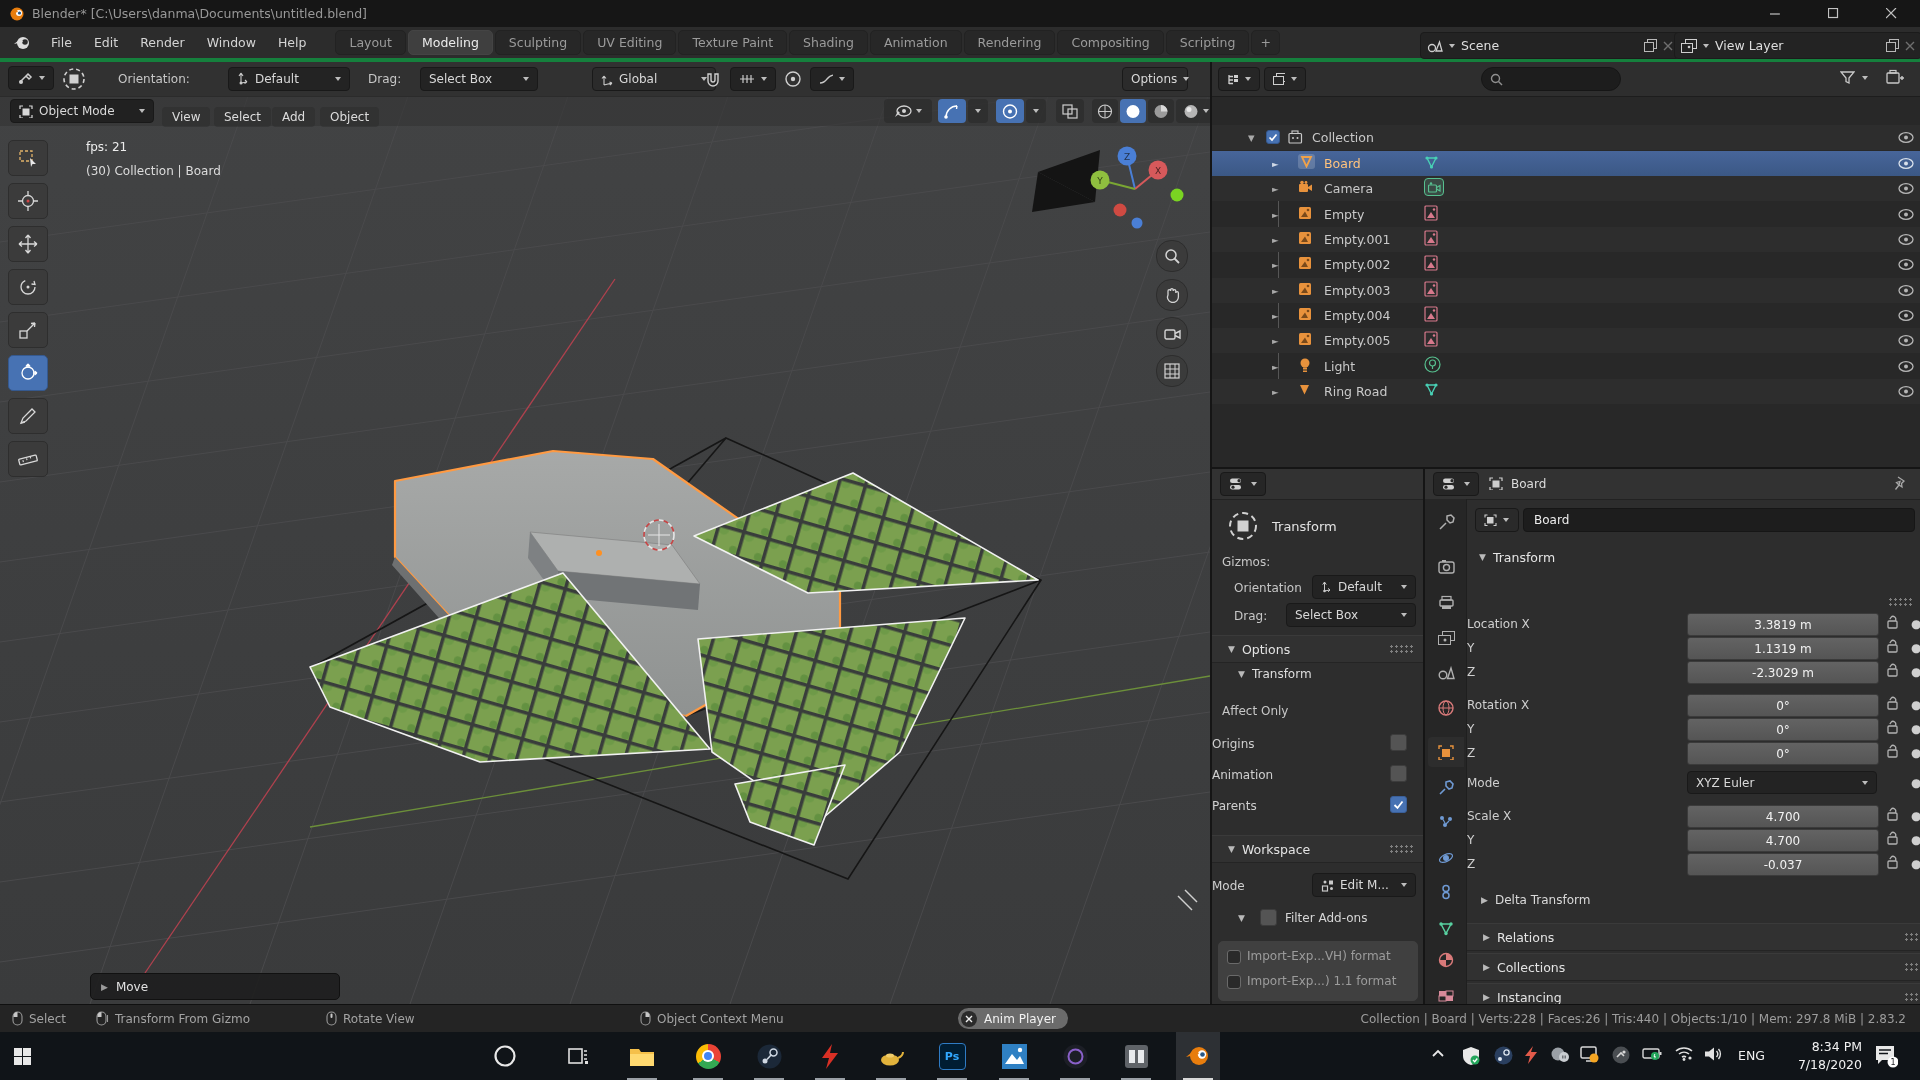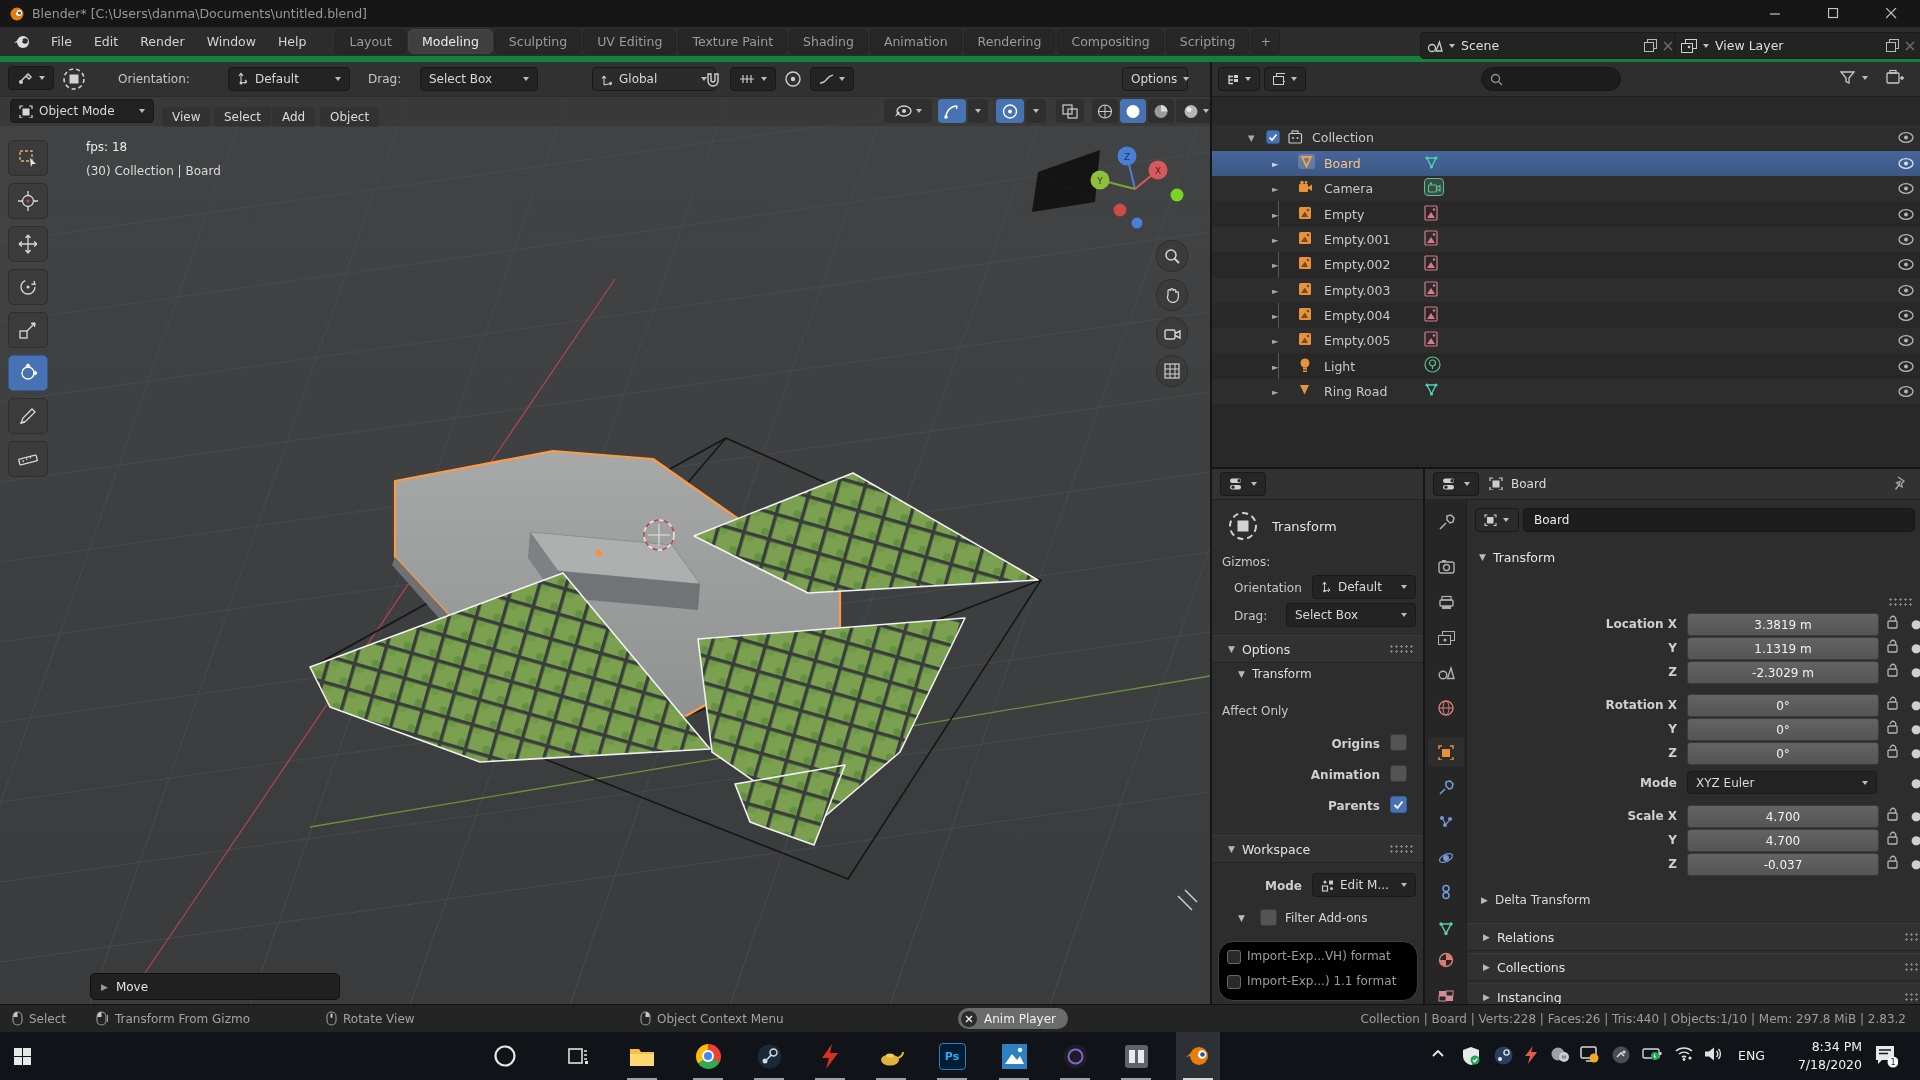--- a/index.html
+++ b/index.html
@@ -4,37 +4,37 @@
 <style>
   html,body{margin:0;padding:0;width:1920px;height:1080px;overflow:hidden;background:#000;
     font-family:"DejaVu Sans",sans-serif;font-size:12px;color:#c8c8c8;-webkit-font-smoothing:antialiased;}
   .abs{position:absolute;box-sizing:border-box;}
   svg{display:block}
   
   #titlebar{left:0;top:0;width:1920px;height:27px;background:#161616;}
   #titlebar .title{position:absolute;left:32px;top:6px;color:#989898;font-size:12.5px;}
   .winbtn{position:absolute;top:0;width:58px;height:27px;display:flex;align-items:center;justify-content:center;}
   
-  #topbar{left:0;top:27px;width:1920px;height:35px;background:#2c2c2c;border-bottom:6px solid #15803d;display:flex;align-items:center;}
+  #topbar{left:0;top:27px;width:1920px;height:35px;background:#2c2c2c;border-bottom:4px solid #15803d;display:flex;align-items:center;}
   .menu{color:#d4d4d4;padding:4px 11px;border-radius:4px;font-size:12.5px;}
   .tab{color:#9b9b9b;background:#272727;border:1px solid #222;padding:4px 13px;border-radius:5px;margin-right:2px;font-size:12.5px;white-space:nowrap;}
   .tab.active{color:#ececec;background:#3f3f3f;border-color:#444;}
   .idwidget{position:absolute;height:25px;top:5px;background:#232323;border:1px solid #1b1b1b;border-radius:4px;display:flex;align-items:center;padding:0 6px;gap:6px;}
   .idwidget .txt{color:#dedede;font-size:12.5px;}
   
   .dd{display:flex;align-items:center;gap:6px;background:#232323;border:1px solid #191919;border-radius:4px;height:24px;padding:0 8px;color:#d9d9d9;position:absolute;box-sizing:border-box;}
   .chev{width:0;height:0;border-left:3.5px solid transparent;border-right:3.5px solid transparent;border-top:4.5px solid #bdbdbd;}
   .tri{color:#b9b9b9;font-size:9px;margin-right:7px;}
   .lbl{position:absolute;color:#c7c7c7;}
   .grip{position:absolute;right:10px;width:24px;height:10px;background-image:radial-gradient(circle,#8d8d8d 1px,transparent 1.3px);background-size:5px 5px;opacity:.85;}
   .cb{width:15px;height:15px;border-radius:3px;background:#545454;border:1px solid #3c3c3c;position:absolute;}
   .cb.on{background:#4772b3;border-color:#3a5f99;}
   .cb.outline{background:#2a2a2a;border:1px solid #6a6a6a;}
   .nf{position:absolute;height:21px;border-radius:3px;background:linear-gradient(#636363,#555);border:1px solid #3b3b3b;color:#f2f2f2;display:flex;align-items:center;justify-content:center;}
-  .plab{position:absolute;text-align:right;color:#cfcfcf;font-weight:bold;}
+  .plab{position:absolute;color:#cfcfcf;}
   .phead{position:absolute;left:0;right:0;height:26px;background:#313131;border-top:1px solid #3a3a3a;border-bottom:1px solid #242424;display:flex;align-items:center;color:#e3e3e3;padding-left:16px;font-size:12.5px;}
   
   #viewport{left:0;top:62px;width:1210px;height:942px;background:#3f4041;overflow:hidden;}
   #tshead{position:absolute;left:0;top:0;width:100%;height:34px;background:#313131;border-bottom:1px solid #262626;z-index:5;}
   #vphead{position:absolute;left:0;top:34px;width:100%;height:30px;background:#30303080;z-index:5;display:flex;align-items:center;padding-left:48px;}
   .vpmenu{color:#dcdcdc;background:#28282870;padding:3px 10px;border-radius:4px;position:absolute;margin-top:12px;}
   .toolbtn{position:absolute;left:8px;width:38px;height:34px;background:#3b3b3b;border:1px solid #2e2e2e;border-radius:5px;display:flex;align-items:center;justify-content:center;z-index:6;}
   .toolbtn.active{background:#4772b3;border-color:#35598f;}
   .vpiconbtn{position:absolute;height:24px;top:37px;background:#28282893;border-radius:4px;display:flex;align-items:center;justify-content:center;gap:4px;z-index:6;}
   .vpiconbtn.on{background:#4772b3;}
@@ -398,21 +398,21 @@
       </svg>
   </div>
   <div class="vpiconbtn" style="left:1176px;width:40px;">
     <svg width="16" height="15">
         <circle cx="8" cy="7.5" r="6.5" fill="#b5b5b5"></circle>
         <circle cx="6" cy="5.5" r="2.5" fill="#e8e8e8"></circle>
       </svg>
     <span class="chev"></span>
   </div>
 
-  <span class="abs" style="left:86px;top:78px;color:#ededed;">fps: 18</span>
+  <span class="abs" style="left:86px;top:78px;color:#ededed;">fps: 21</span>
   <span class="abs" style="left:86px;top:102px;color:#dcdcdc;">(30) Collection | Board</span>
 
   <div class="toolbtn" style="top:78px;">
     <svg width="20" height="18">
         <rect x="2" y="2" width="12" height="10" fill="none" stroke="#e0b269" stroke-width="1.3" stroke-dasharray="3 2"></rect>
         <path d="M12 9 L18 15 L14.5 15 L13 18 Z" fill="#e8e8e8"></path>
       </svg>
   </div>
   <div class="toolbtn" style="top:121px;">
     <svg width="20" height="20">
@@ -867,21 +867,21 @@
         <rect x="8" y="1.5" width="4" height="4" fill="#c9c9c9"></rect>
       </svg>
     <span>Edit M...</span>
     <span class="chev" style="margin-left:auto;"></span>
   </div>
   <div class="abs" style="left:26px;top:440px;display:flex;align-items:center;gap:8px;">
     <span class="tri">▼</span>
     <span class="cb" style="position:static;"></span>
     <span style="color:#d6d6d6;">Filter Add-ons</span>
   </div>
-  <div class="abs" style="left:6px;top:472px;width:200px;height:60px;border:1px solid #404040;border-radius:15px;background:#000000;">
+  <div class="abs" style="left:6px;top:472px;width:200px;height:60px;border:1px solid #404040;border-radius:5px;background:#404040;">
     <span class="cb outline" style="left:8px;top:8px;width:12px;height:12px;"></span>
     <span class="abs" style="left:28px;top:7px;color:#9c9c9c;">Import-Exp...VH) format</span>
     <span class="cb outline" style="left:8px;top:33px;width:12px;height:12px;"></span>
     <span class="abs" style="left:28px;top:32px;color:#9c9c9c;">Import-Exp...) 1.1 format</span>
   </div>
 </div>
 
 <div id="objprops" class="abs">
   <div class="hdr">
     <div class="dd" style="left:8px;top:3px;width:46px;background:#262626;">

